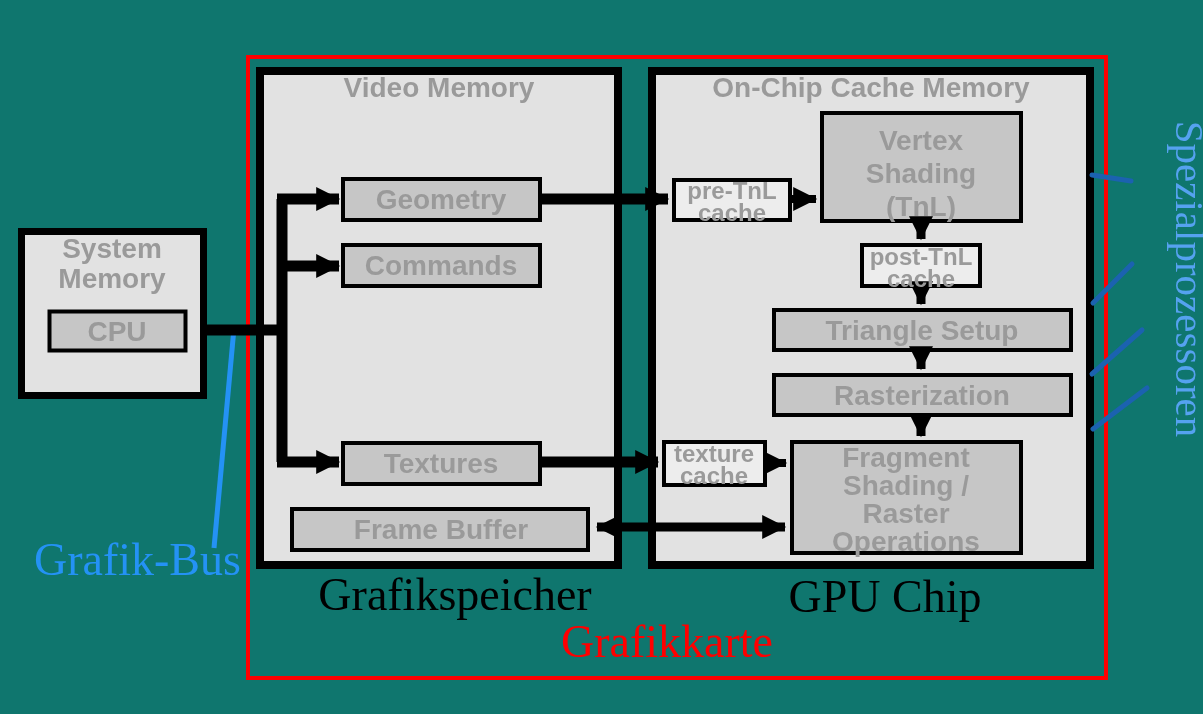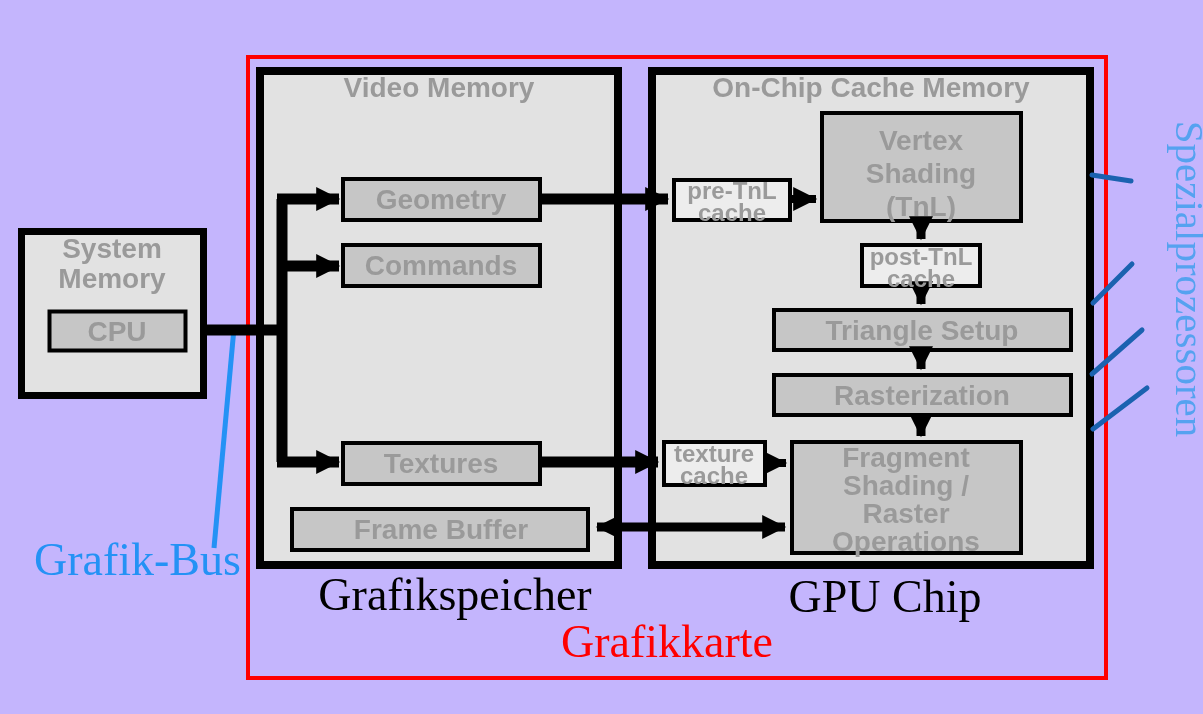--- a/index.html
+++ b/index.html
@@ -1,16 +1,16 @@
 <!DOCTYPE html>
 <html><head>
 <meta charset="utf-8">
 <style>
   html,body{margin:0;padding:0;background:#ffffff;}
-  .stage{position:relative;width:1203px;height:714px;background:#c4b5fd;overflow:hidden;
+  .stage{position:relative;width:1203px;height:714px;background:#0f766e;overflow:hidden;
          font-family:"Liberation Sans",sans-serif;}
   svg{position:absolute;left:0;top:0;}
   .container-box{fill:#e2e2e2;stroke:#000000;stroke-width:8;}
   .sysmem-box{fill:#e2e2e2;stroke:#000000;stroke-width:7;}
   .block{fill:#c6c6c6;stroke:#000000;stroke-width:4;}
   .cache{fill:#ededed;stroke:#000000;stroke-width:4;}
   .redbox{fill:none;stroke:#ff0000;stroke-width:4;}
   .glabel{fill:#9a9a9a;font-weight:bold;font-size:28px;text-anchor:middle;}
   .glabel-sm{fill:#9a9a9a;font-weight:bold;font-size:24px;text-anchor:middle;}
   .busline{stroke:#000000;stroke-width:11;fill:none;}

